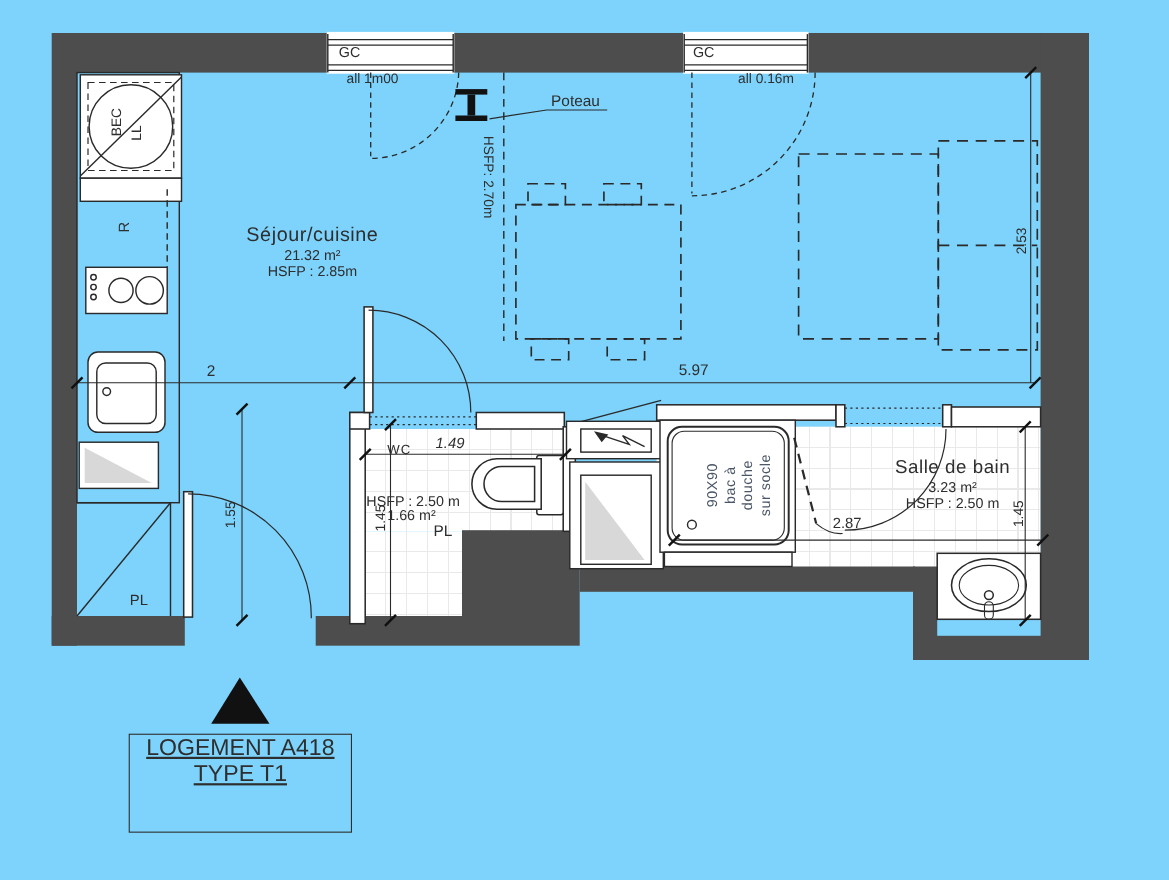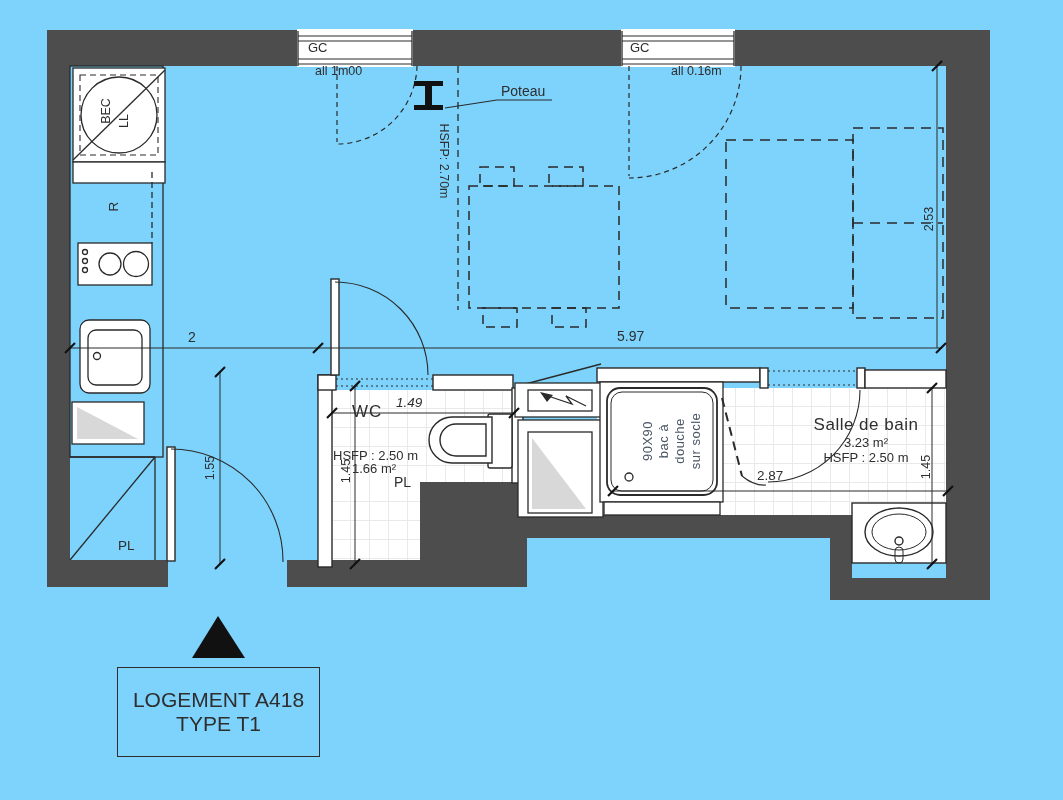--- a/index.html
+++ b/index.html
@@ -13,21 +13,21 @@
   .txt{position:absolute;z-index:4;white-space:nowrap;}
   .rot-ccw{transform:rotate(-90deg);}
   .rot-cw{transform:rotate(90deg);}
   .center{text-align:center;}
   .dim{font-size:13.5px;color:#2e2e2e;}
   .small{font-size:12.5px;}
   .roomname{font-size:18px;letter-spacing:.5px;}
   .roominfo{font-size:13px;}
   .shower-text{color:#4a5565;font-size:13px;line-height:16px;letter-spacing:.5px;}
   .titlebox{position:absolute;left:117px;top:667px;width:201px;height:88px;border:1.6px solid #2e2e2e;
-            z-index:4;display:flex;flex-direction:column;justify-content:center;align-items:center;}
+            z-index:4;display:flex;flex-direction:column;align-items:center;text-decoration:underline;}
   .titlebox .l1{font-size:21px;}
   .titlebox .l2{font-size:21px;}
 </style>
 </head>
 <body>
 
 <div id="plan">
 
   <div class="tiles" style="left:332px;top:390px;width:181px;height:93px;"></div>
   <div class="tiles" style="left:332px;top:483px;width:88px;height:84px;"></div>
@@ -227,27 +227,32 @@
   </svg>
 
   <div class="txt" style="left:308px;top:40px;font-size:13px;">GC</div>
   <div class="txt small" style="left:315px;top:64px;">all 1m00</div>
   <div class="txt" style="left:630px;top:40px;font-size:13px;">GC</div>
   <div class="txt small" style="left:671px;top:64px;">all 0.16m</div>
 
   <div class="txt" style="left:501px;top:83px;font-size:14px;">Poteau</div>
   <div class="txt small rot-cw" style="left:399px;top:154px;width:90px;text-align:center;">HSFP: 2.70m</div>
 
+  <div class="txt center" style="left:184px;top:203px;width:200px;">
+    <div class="roomname">Séjour/cuisine</div>
+    <div class="roominfo">21.32 m²</div>
+    <div class="roominfo">HSFP : 2.85m</div>
+  </div>
 
   <div class="txt small rot-ccw" style="left:76px;top:104px;width:60px;text-align:center;">BEC</div>
   <div class="txt small rot-ccw" style="left:94px;top:114px;width:60px;text-align:center;">LL</div>
   <div class="txt rot-ccw" style="left:83px;top:199px;width:60px;text-align:center;font-size:13.5px;">R</div>
   <div class="txt" style="left:118px;top:538px;font-size:13.5px;">PL</div>
 
-  <div class="txt" style="left:352px;top:402px;font-size:17px;letter-spacing:1px;">WC</div>
+  <div class="txt" style="left:352px;top:402px;font-size:12px;letter-spacing:1px;">WC</div>
   <div class="txt roominfo" style="left:352px;top:430px;margin-top:31px;">1.66 m²</div>
   <div class="txt roominfo" style="left:333px;top:448px;">HSFP : 2.50 m</div>
   <div class="txt" style="left:394px;top:474px;font-size:14px;">PL</div>
 
   <div class="txt center" style="left:771px;top:415px;width:190px;">
     <div style="font-size:17px;letter-spacing:.5px;">Salle de bain</div>
     <div class="roominfo">3.23 m²</div>
     <div class="roominfo">HSFP : 2.50 m</div>
   </div>
 

